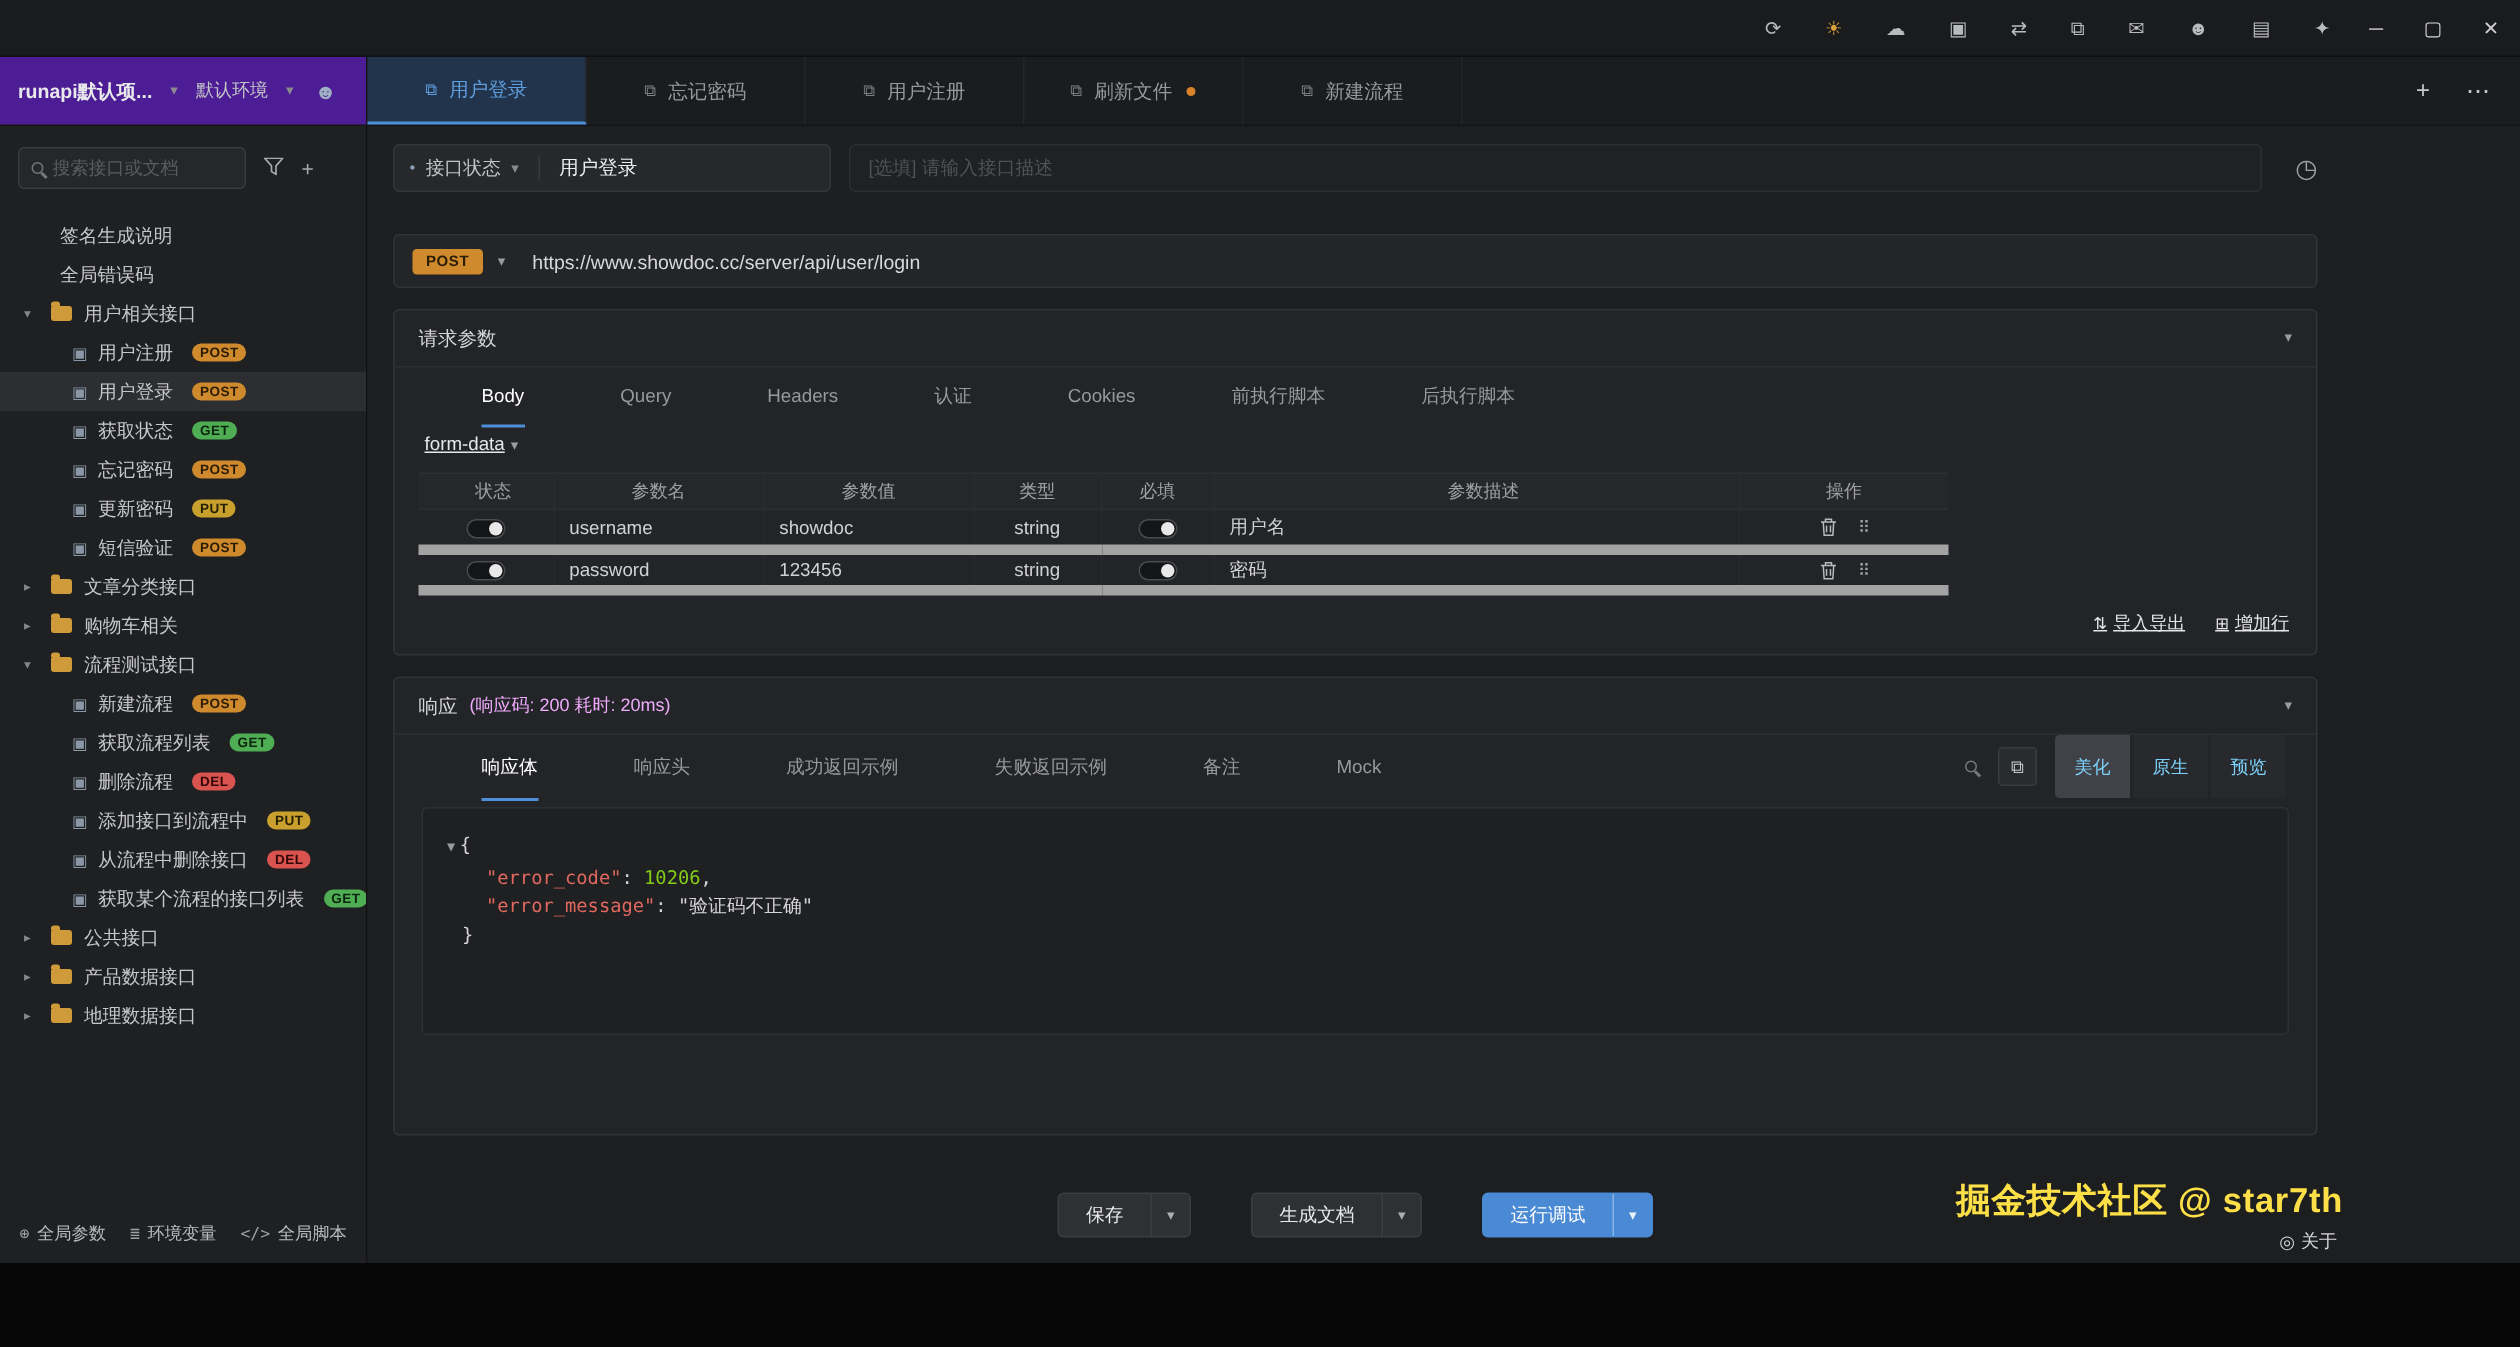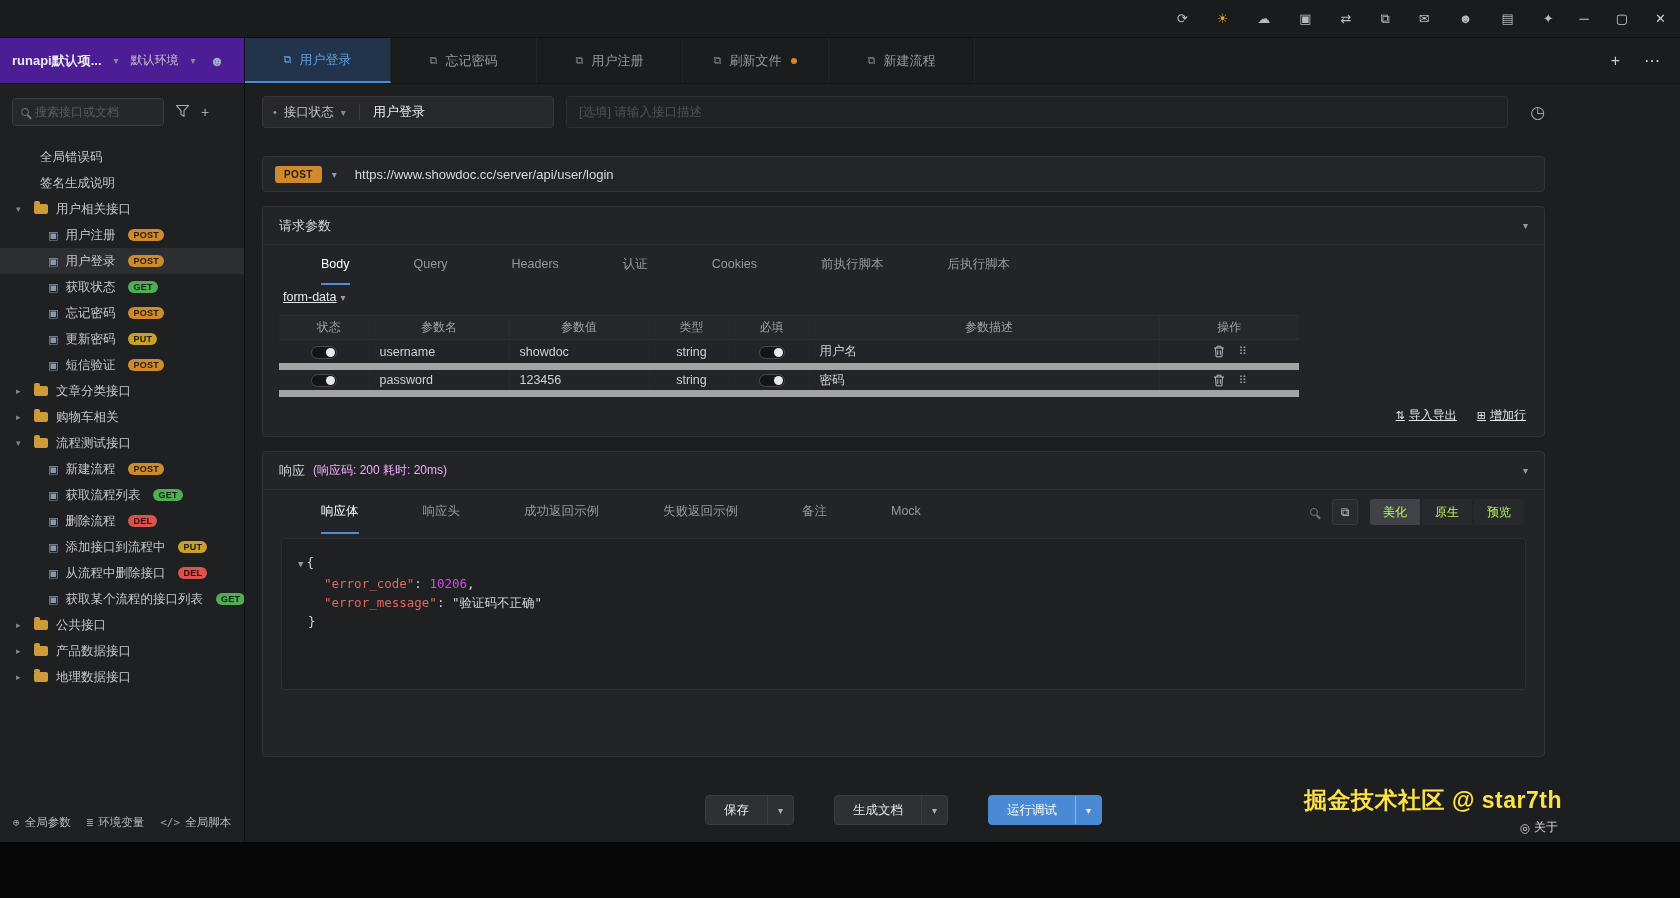--- a/index.html
+++ b/index.html
@@ -121,39 +121,39 @@
   .toggle::after { content:""; position:absolute; right:1px; top:1px; width:9px; height:9px;
     border-radius:50%; background:#e8e8e8; }
   .op-cell { display:flex; align-items:center; justify-content:center; gap:14px; height:100%; }
   .trash { cursor:pointer; display:inline-flex; }
   .drag { color:#9fa0a3; font-size:11px; cursor:grab; letter-spacing:-1px; }
 
   .table-links { display:flex; justify-content:flex-end; gap:20px; padding:10px 18px 12px; font-size:12px; color:#e4e5e7; }
   .tl { display:flex; align-items:center; gap:4px; cursor:pointer; text-decoration:underline; }
   .tl .g { font-size:11px; text-decoration:none; }
 
-  .resp-tabs-row { display:flex; align-items:center; padding:0 20px; height:44px; }
+  .resp-tabs-row { display:flex; align-items:flex-start; padding:0 20px; height:44px; }
   .resp-right { margin-left:auto; display:flex; align-items:center; gap:12px; }
   .mini-btn { width:26px; height:26px; background:#2a2b2e; border:1px solid #3a3b3e; border-radius:3px;
     display:flex; align-items:center; justify-content:center; color:#c5c6c8; font-size:12px; cursor:pointer; }
   .vgroup { display:flex; gap:2px; }
-  .vbtn { height:26px; padding:0 13px; font-size:12px; color:#bef264; background:#28292c;
+  .vbtn { height:42px; padding:0 13px; font-size:12px; color:#7dd3fc; background:#28292c;
     display:flex; align-items:center; cursor:pointer; }
   .vbtn:first-child { border-radius:3px 0 0 3px; }
   .vbtn:last-child { border-radius:0 3px 3px 0; }
   .vbtn.active { background:#414247; }
 
   .json-panel { margin:4px 18px 0; height:152px; background:#1f2022; border:1px solid #2e2f32;
     border-radius:4px; padding:14px 16px; font-family:"DejaVu Sans Mono",monospace; font-size:12.5px;
     line-height:19px; color:#d4d4d6; }
   .j-line2 { padding-left:26px; }
   .j-close { padding-left:10px; }
   .j-caret { color:#9a9b9e; font-size:9px; margin-right:3px; cursor:pointer; }
   .j-key { color:#e0685f; }
-  .j-num { color:#d946ef; }
+  .j-num { color:#84cc16; }
   .j-str { color:#d4d4d6; }
   .resp-spacer { height:66px; }
 
   .actions-row { margin-top:38px; display:flex; justify-content:center; gap:40px; }
   .btn-split { display:flex; height:30px; background:#2f3034; border:1px solid #3c3d41; border-radius:4px;
     color:#e8e9eb; font-size:12.5px; overflow:hidden; }
   .btn-main { padding:0 18px; display:flex; align-items:center; cursor:pointer; }
   .btn-caret { width:26px; display:flex; align-items:center; justify-content:center;
     border-left:1px solid #3c3d41; color:#aeafb2; font-size:10px; cursor:pointer; }
   .btn-split.primary { background:#4a8ad4; border-color:#4a8ad4; color:#fff; }
@@ -237,24 +237,24 @@
         <span class="side-ico">
           <svg width="13" height="12" viewBox="0 0 13 12">
               <path d="M0.5 0.5h12L8 5.6v5.6L5 9.4V5.6z" fill="none" stroke="#aaabae" stroke-width="1.1"></path>
             </svg>
         </span>
         <span class="side-ico">+</span>
       </div>
 
       <div class="tree">
         <div class="ti plain">
+          <span>签名生成说明</span>
+        </div>
+        <div class="ti plain">
           <span>全局错误码</span>
-        </div>
-        <div class="ti plain">
-          <span>签名生成说明</span>
         </div>
         <div class="ti folder">
           <span class="tw">▾</span>
           <span class="folder-ico"></span>
           <span>用户相关接口</span>
         </div>
         <div class="ti child">
           <span class="doc-ico">▣</span>
           <span>用户注册</span>
           <span class="badge m-post">POST</span>

